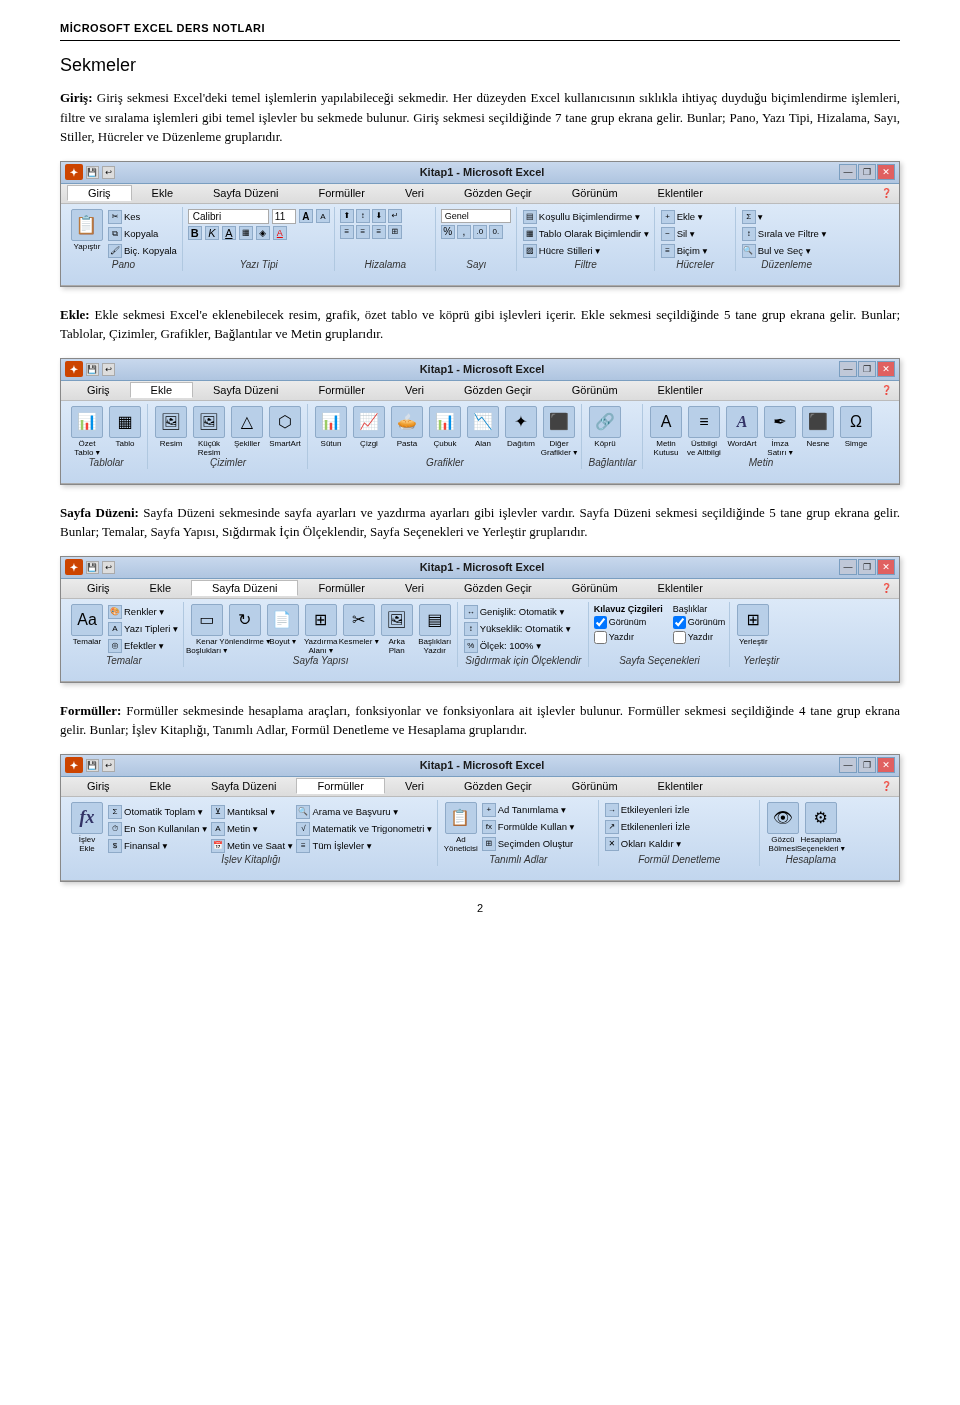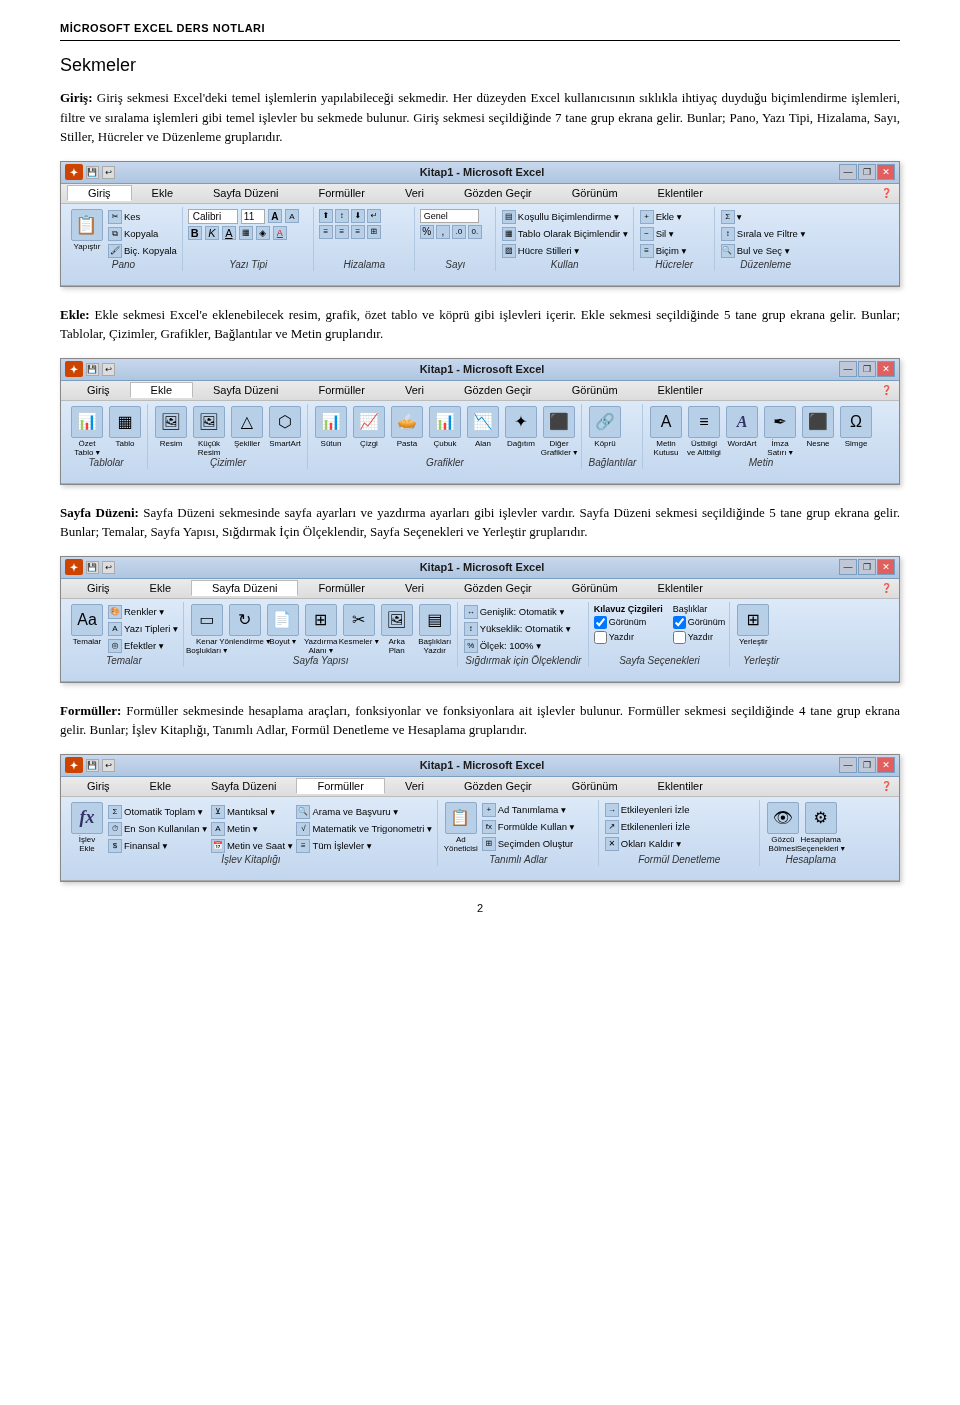--- a/index.html
+++ b/index.html
@@ -253,21 +253,21 @@
               <span>Biç. Kopyala</span>
             </div>
         </div>
       </div>
       <div class="xls-rgroup-label">Pano</div>
     </div>
 
     <div class="xls-rgroup" style="min-width:130px;">
       <div style="display:flex;flex-direction:column;gap:2px;">
         <div style="display:flex;align-items:center;gap:3px;">
-          <div style="background:#fff;border:1px solid #aaa;padding:1px 4px;font-size:10px;width:50px;">Calibri</div>
+          <div style="background:#fff;border:1px solid #aaa;padding:1px 4px;font-size:10px;width:81px;">Calibri</div>
           <div style="background:#fff;border:1px solid #aaa;padding:1px 2px;font-size:10px;width:24px;">11</div>
           <div class="xls-sm-icon" style="font-size:10px;font-weight:bold;">A</div>
           <div class="xls-sm-icon" style="font-size:8px;">A</div>
         </div>
         <div style="display:flex;align-items:center;gap:3px;">
           <div class="xls-sm-icon" style="font-weight:bold;font-size:11px;">B</div>
           <div class="xls-sm-icon" style="font-style:italic;font-size:11px;">K</div>
           <div class="xls-sm-icon" style="text-decoration:underline;font-size:11px;">A</div>
           <div class="xls-sm-icon">▦</div>
           <div class="xls-sm-icon" style="font-size:9px;">◈</div>
@@ -290,21 +290,21 @@
           <div class="xls-sm-icon">≡</div>
           <div class="xls-sm-icon">≡</div>
           <div class="xls-sm-icon" style="font-size:8px;">⊞</div>
         </div>
       </div>
       <div class="xls-rgroup-label">Hizalama</div>
     </div>
 
     <div class="xls-rgroup" style="min-width:80px;">
       <div style="display:flex;flex-direction:column;gap:2px;">
-        <div style="background:#fff;border:1px solid #aaa;padding:1px 3px;font-size:9px;width:59px;">Genel</div>
+        <div style="background:#fff;border:1px solid #aaa;padding:1px 3px;font-size:9px;width:70px;">Genel</div>
         <div style="display:flex;gap:2px;align-items:center;">
           <div class="xls-sm-icon" style="font-size:10px;">%</div>
           <div class="xls-sm-icon" style="font-size:10px;">,</div>
           <div class="xls-sm-icon" style="font-size:8px;">.0</div>
           <div class="xls-sm-icon" style="font-size:8px;">0.</div>
         </div>
       </div>
       <div class="xls-rgroup-label">Sayı</div>
     </div>
 
@@ -316,21 +316,21 @@
           </div>
         <div class="xls-sm-btn">
             <div class="xls-sm-icon">▦</div>
             <span>Tablo Olarak Biçimlendir ▾</span>
           </div>
         <div class="xls-sm-btn">
             <div class="xls-sm-icon">▨</div>
             <span>Hücre Stilleri ▾</span>
           </div>
       </div>
-      <div class="xls-rgroup-label">Kullan</div>
+      <div class="xls-rgroup-label">Filtre</div>
     </div>
 
     <div class="xls-rgroup" style="min-width:80px;">
       <div class="xls-sm-btns">
         <div class="xls-sm-btn">
             <div class="xls-sm-icon">+</div>
             <span>Ekle ▾</span>
           </div>
         <div class="xls-sm-btn">
             <div class="xls-sm-icon">−</div>

